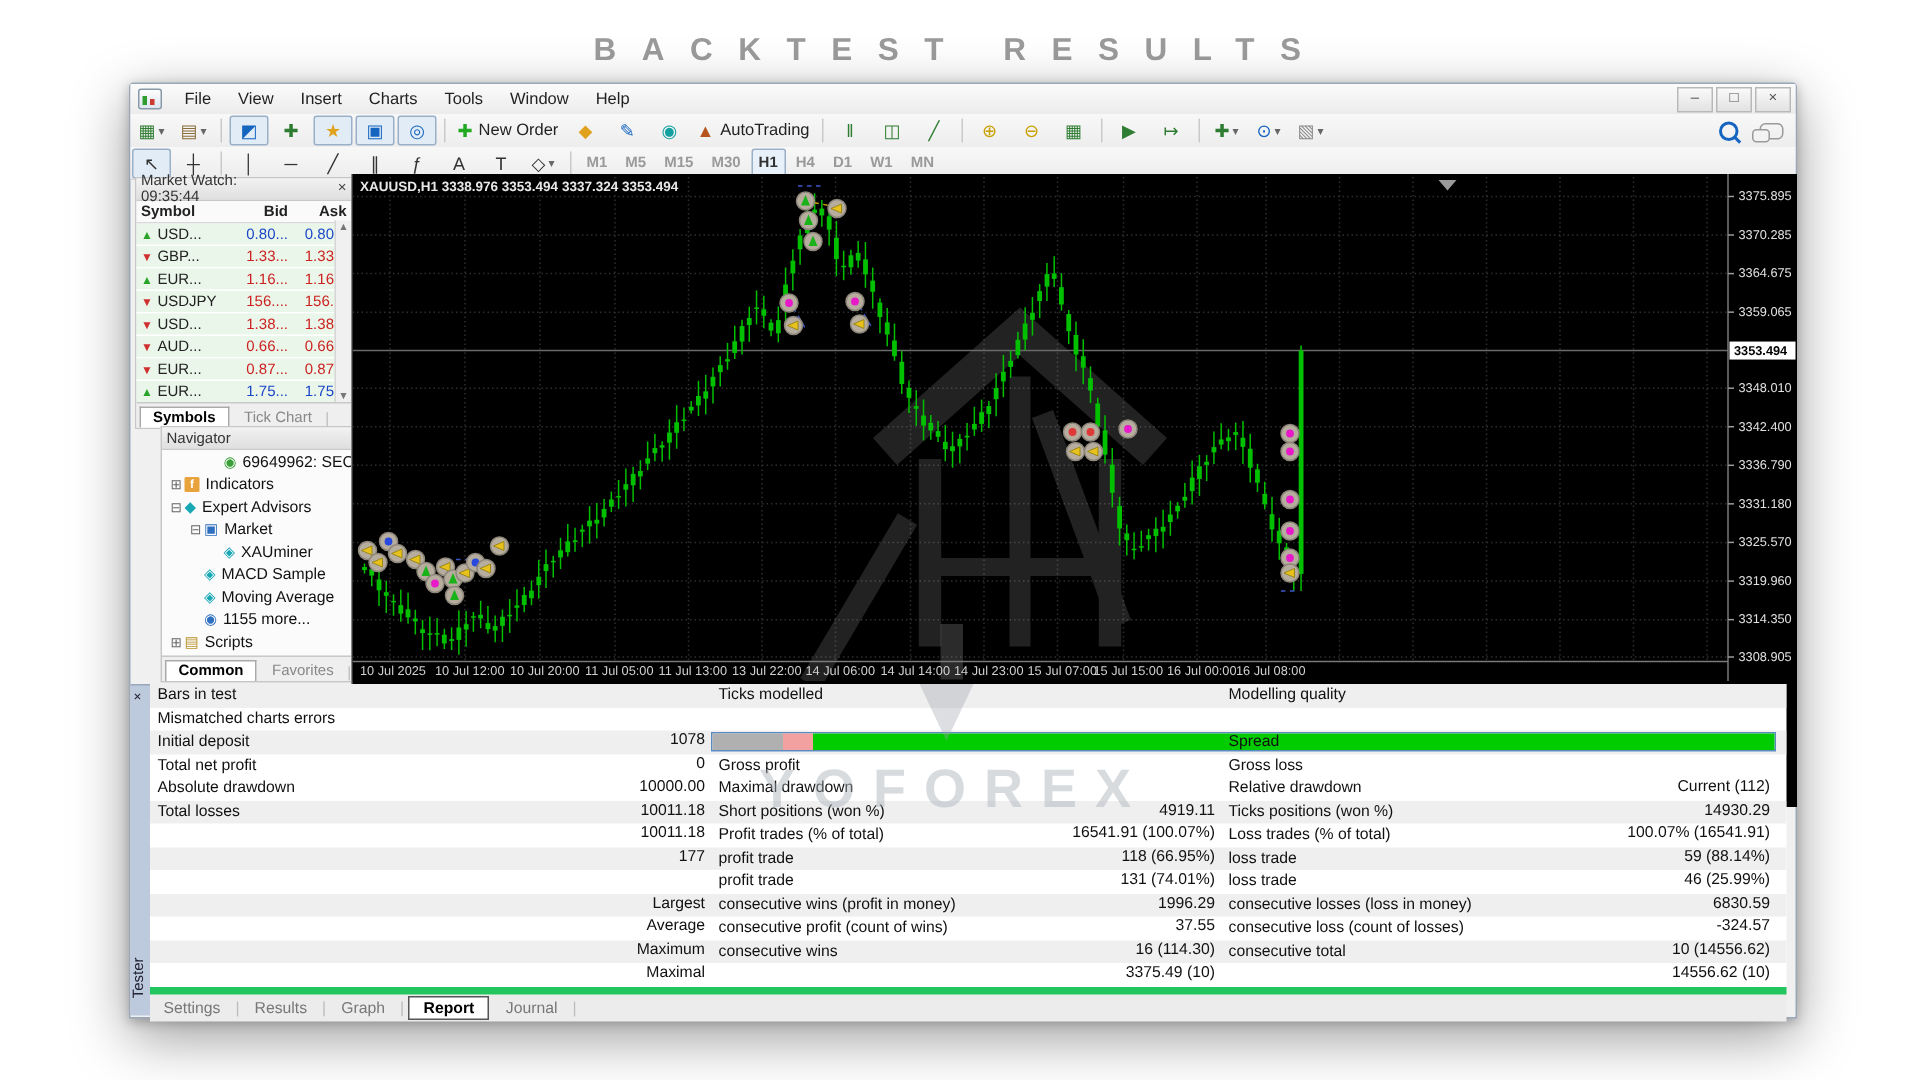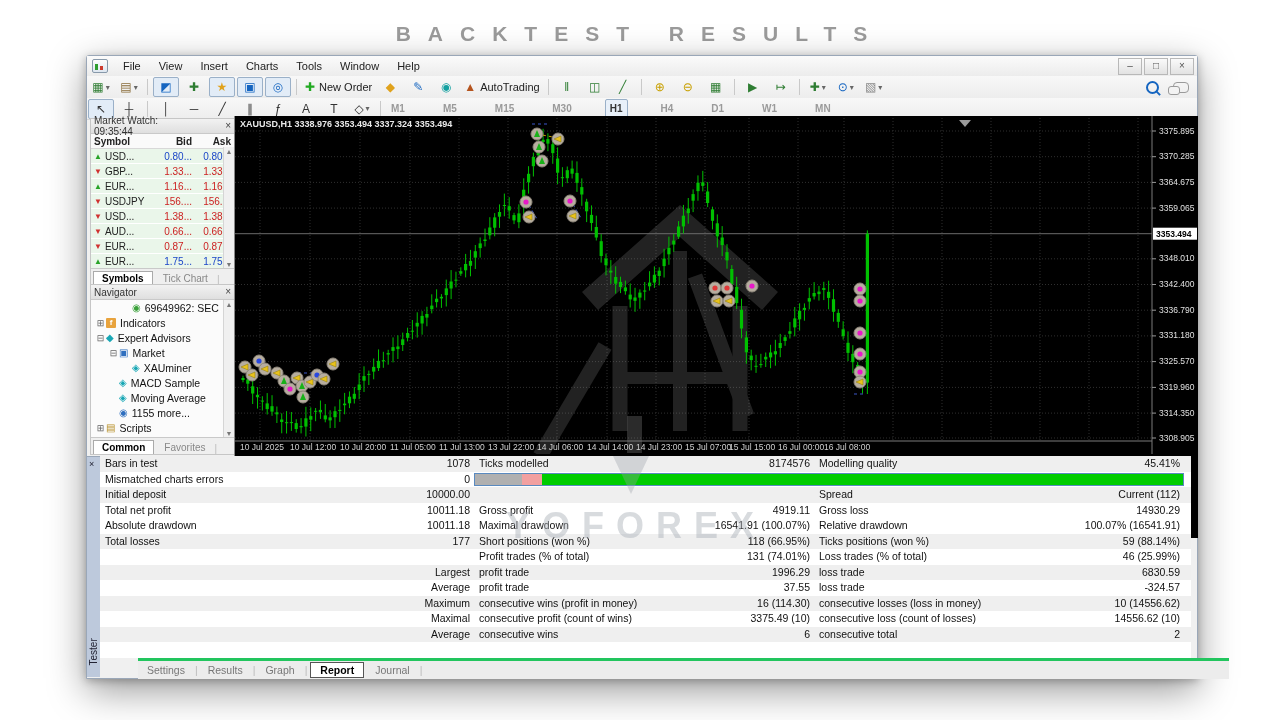--- a/index.html
+++ b/index.html
@@ -75,28 +75,28 @@
   
   .testerstrip{position:absolute;left:0;width:13px;background:#bdc9dc;border-top:1px solid #9aa7b8;}
   .tclose{position:absolute;top:2px;left:2px;font-size:9px;color:#223;}
   .tlabel{position:absolute;bottom:26px;left:-14px;width:40px;transform:rotate(-90deg);
     font-size:10px;color:#223;}
   .report{position:absolute;background:#fff;font-size:10.5px;color:#111;overflow:hidden;}
   .rrow{display:grid;grid-template-columns:258px 116px 228px 112px 240px 130px;height:15.5px;
     line-height:15.5px;}
   .rrow.alt{background:#efefef;}
   .rl{padding-left:5px;overflow:hidden;white-space:nowrap;}
-  .rv{text-align:right;padding-right:4px;white-space:nowrap;}
+  .rv{text-align:right;padding-right:4px;white-space:nowrap;margin-top:30px;}
   .qbarwrap{grid-column:3/7;display:flex;align-items:center;}
   .qbar{height:11px;width:100%;border:1px solid #5a8ac0;display:flex;background:#fff;}
   .qseg{height:100%;}
   .overlaysvg{position:absolute;pointer-events:none;}
   
   .btabs{position:absolute;height:18px;display:flex;align-items:center;font-size:10.5px;
-    color:#777;background:#ececec;border-top:3px solid #22c55e;margin-left:38px;}
+    color:#777;background:#ececec;border-top:5px solid #22c55e;}
   .btab{padding:1px 9px;}
   .btab.active{background:#fff;border:1px solid #555;color:#000;font-weight:bold;margin:0 2px;}
 </style>
 </head>
 <body>
 
 <div class="stage">
   <div class="page-title">BACKTEST RESULTS</div>
 
   <div class="mtwindow">
@@ -239,21 +239,21 @@
           </span>
           <span class="tbtn">
             <span style="color: rgb(51, 51, 51);">T</span>
           </span>
           <span class="tbtn">
             <span style="color: rgb(51, 51, 51);">◇</span>
             <span class="dd">▾</span>
           </span>
         </span>
       <span class="tsep"></span>
-      <span id="tfs" style="display:flex;align-items:flex-end;gap:26px;">
+      <span id="tfs" style="display:flex;align-items:flex-end;">
           <span class="tfbtn">M1</span>
           <span class="tfbtn">M5</span>
           <span class="tfbtn">M15</span>
           <span class="tfbtn">M30</span>
           <span class="tfbtn active">H1</span>
           <span class="tfbtn">H4</span>
           <span class="tfbtn">D1</span>
           <span class="tfbtn">W1</span>
           <span class="tfbtn">MN</span>
         </span>
@@ -341,21 +341,21 @@
           <span>▲</span>
           <span>▼</span>
         </div>
       <div class="ptabs" id="mwtabs">
           <span class="ptab active">Symbols</span>
           <span class="ptab">Tick Chart</span>
           <span class="psep">|</span>
         </div>
     </div>
 
-    <div class="panel" style="left:3px;top:228px;width:143px;height:169px;">
+    <div class="panel" style="left:20px;top:228px;width:143px;height:169px;">
       <div class="ptitle">
         <span>Navigator</span>
         <span class="pclose">×</span>
       </div>
       <div class="tree" id="navtree" style="height:136px;overflow:hidden;">
           <div class="trow" style="padding-left: 30px;">
             <span class="texp"></span>
             <span class="ticon" style="color: rgb(58, 161, 58);">◉</span>
             <span>69649962: SEC</span>
           </div>

